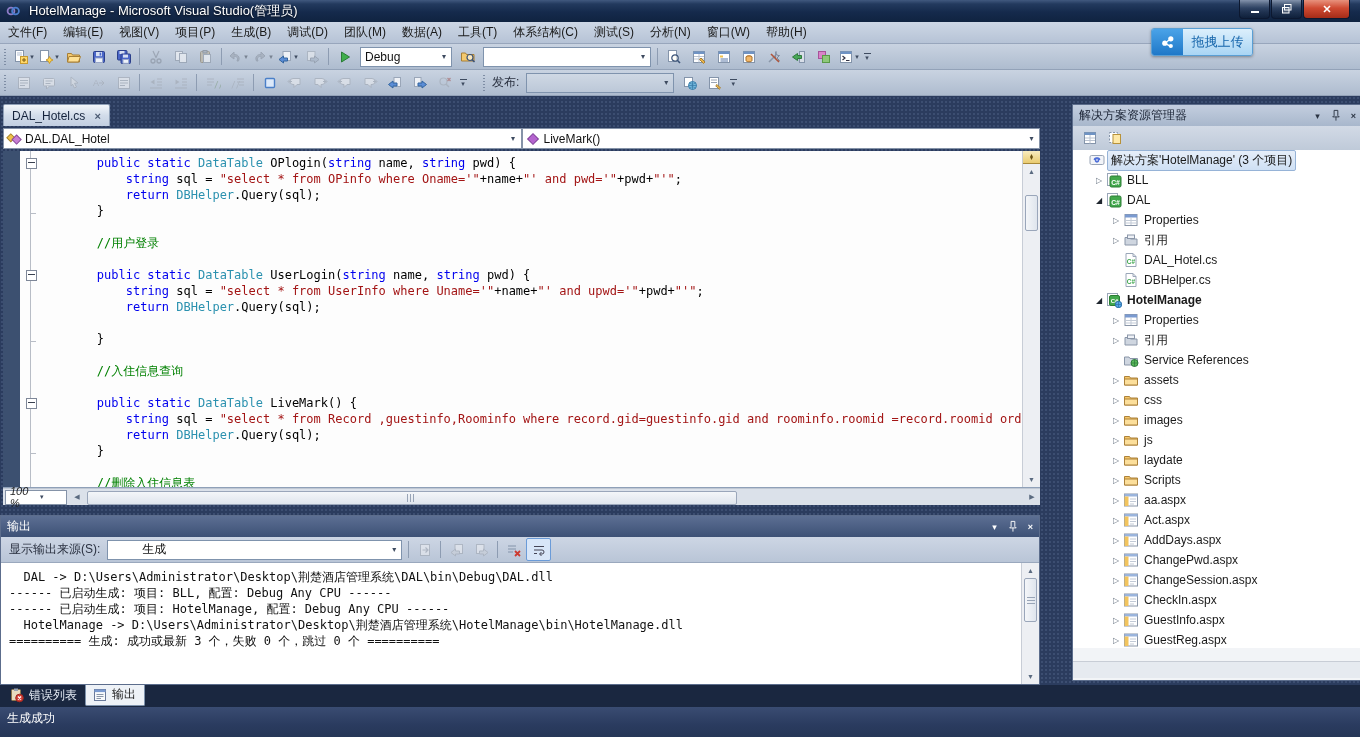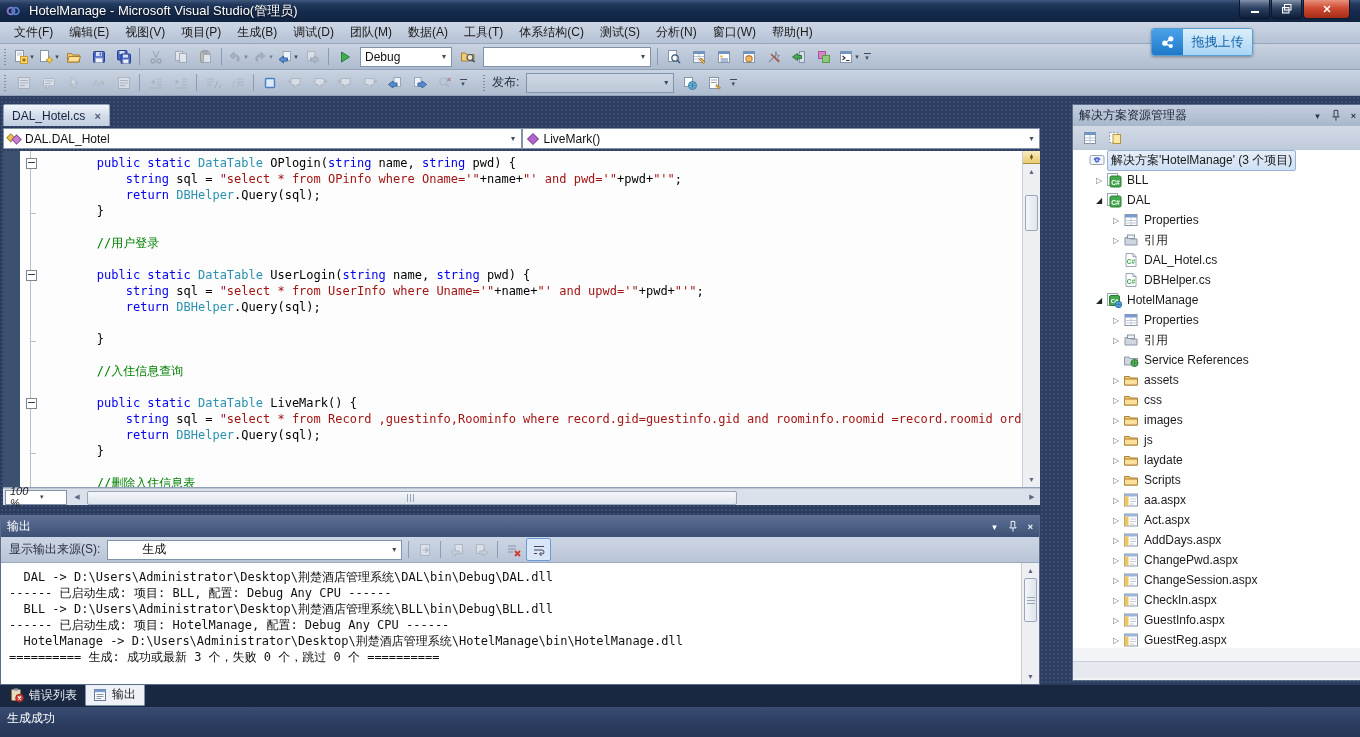--- a/index.html
+++ b/index.html
@@ -13,21 +13,21 @@
   #vslogo{width:18px;height:16px;margin:0 6px 0 5px;display:flex;align-items:center;}
   #title{font-size:13px;text-shadow:0 1px 2px rgba(0,0,0,.8);}
   #winbtns{position:absolute;right:10px;top:0;display:flex;}
   .wb{width:29px;height:18px;border:1px solid #0c1830;border-top:none;border-radius:0 0 4px 4px;
       background:linear-gradient(rgba(255,255,255,.35),rgba(255,255,255,.08) 45%,rgba(0,0,0,.15));
       display:flex;align-items:center;justify-content:center;margin-left:1px;}
   .wb.close{width:45px;background:linear-gradient(#e8927d,#cf4a32 45%,#a52c18);}
   
   #menubar{position:absolute;left:0;top:22px;width:1360px;height:22px;
     background:linear-gradient(#cdd7e5,#b6c3d6);border-bottom:1px solid #98a6bc;
-    display:flex;align-items:center;padding-left:6px;box-sizing:border-box;}
+    display:flex;align-items:center;box-sizing:border-box;}
   .menu-item{padding:3px 8px;color:#1a1a1a;}
   
   .toolbar{position:absolute;left:0;width:1360px;height:26px;
     background:linear-gradient(#c9d3e1,#aebccf);display:flex;align-items:center;
     border-bottom:1px solid #93a2b8;box-sizing:border-box;}
   #toolbar1{top:44px;} #toolbar2{top:70px;}
   .grip{width:4px;height:18px;margin:0 4px 0 3px;
     background-image:radial-gradient(circle,#7e8da4 36%,transparent 42%);background-size:4px 3px;}
   .tsep{width:1px;height:17px;background:#8d9cb2;margin:0 3px;}
   .tgap{width:10px;}
@@ -119,21 +119,21 @@
     border:1px solid #5c6d8c;box-sizing:border-box;background:#f2f4f7;}
   #se-header{background:linear-gradient(#c3cedf,#a8b7cc);color:#1c2536;}
   #se-toolbar{height:24px;background:linear-gradient(#d2dae6,#bfcad9);display:flex;align-items:center;
     padding-left:4px;border-bottom:1px solid #9aa8bd;}
   #se-tree{position:absolute;left:0;top:45px;width:311px;height:498px;background:#fff;overflow:hidden;}
   .trow{height:20px;display:flex;align-items:center;white-space:nowrap;}
   .tarrow{width:14px;text-align:center;font-size:8px;color:#6a7684;flex:none;}
   .tarrow.exp{color:#20262e;}
   .ticon{width:18px;height:16px;flex:none;display:flex;align-items:center;}
   .tlabel2{color:#1a1a1a;padding:1px 3px;}
-  .tlabel2.bold{font-weight:normal;}
+  .tlabel2.bold{font-weight:bold;}
   .trow.sel .tlabel2{background:linear-gradient(#e6eef9,#cfe0f4);border:1px solid #96b3d7;border-radius:2px;}
   #se-vscroll{top:0;height:498px;}
   #se-vthumb{top:125px;height:150px;}
   .thumb-grip::before{content:"";position:absolute;left:50%;top:50%;width:8px;height:7px;margin:-3px 0 0 -4px;
      background:repeating-linear-gradient(#98a4b6 0 1px,transparent 1px 3px);}
   #se-hstrip{position:absolute;left:0;bottom:2px;width:311px;height:16px;background:#e6eaf0;
      border-top:1px solid #c8cdd6;}
   
   #bottom-tabs{position:absolute;left:0;top:685px;width:1360px;height:22px;display:flex;align-items:flex-start;
      padding-left:3px;box-sizing:border-box;}
@@ -660,21 +660,20 @@
               <path d="M3 8h8a2 2 0 0 1 0 4H9" fill="none" stroke="#445"></path>
               <path d="M10.5 10l-2 2 2 2" fill="none" stroke="#445"></path>
               <line x1="3" y1="11.5" x2="6" y2="11.5" stroke="#445"></line>
             </svg>
           </div>
         </div>
       <div id="output-body">
         <div id="output-lines">
             <div class="oline">  DAL -&gt; D:\Users\Administrator\Desktop\荆楚酒店管理系统\DAL\bin\Debug\DAL.dll</div>
             <div class="oline">------ 已启动生成: 项目: BLL, 配置: Debug Any CPU ------</div>
-            <div class="oline">  BLL -&gt; D:\Users\Administrator\Desktop\荆楚酒店管理系统\BLL\bin\Debug\BLL.dll</div>
             <div class="oline">------ 已启动生成: 项目: HotelManage, 配置: Debug Any CPU ------</div>
             <div class="oline">  HotelManage -&gt; D:\Users\Administrator\Desktop\荆楚酒店管理系统\HotelManage\bin\HotelManage.dll</div>
             <div class="oline">========== 生成: 成功或最新 3 个，失败 0 个，跳过 0 个 ==========</div>
           </div>
         <div id="out-vscroll" class="vscroll">
           <div class="sarrow">▲</div>
           <div id="out-vthumb" class="sthumb thumb-grip"></div>
           <div class="sarrow" style="position:absolute;bottom:0;left:0;right:0;">▼</div>
         </div>
       </div>

